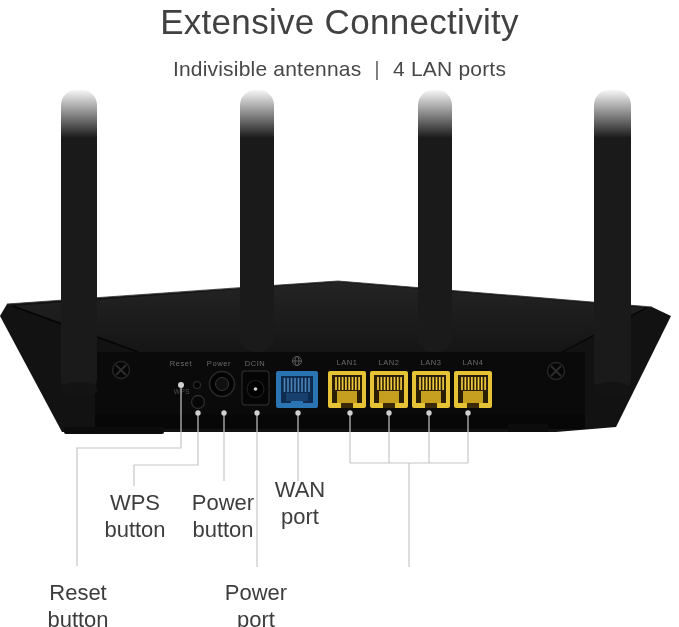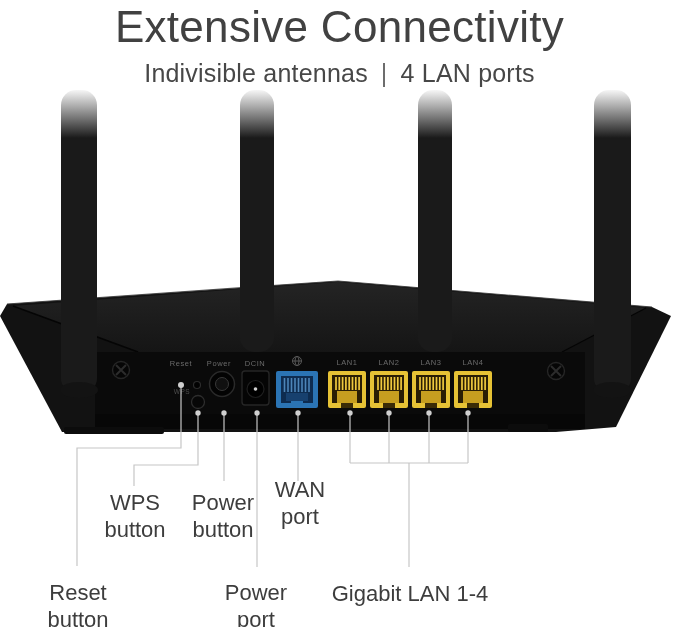--- a/index.html
+++ b/index.html
@@ -6,24 +6,24 @@
   body{
     width:679px;height:627px;overflow:hidden;background:#ffffff;
     font-family:"Liberation Sans", sans-serif;
   }
   .page{position:relative;width:679px;height:627px;background:#ffffff;}
 
   
   .header{position:absolute;top:0;left:0;width:679px;text-align:center;}
   .title{
     margin:0;padding-top:2px;
-    font-size:44px;font-weight:300;color:#414141;letter-spacing:.3px;
+    font-size:35px;font-weight:300;color:#414141;letter-spacing:.3px;
   }
   .subtitle{
-    margin-top:7px;font-size:25px;font-weight:300;color:#474747;letter-spacing:.2px;
+    margin-top:15px;font-size:21px;font-weight:300;color:#474747;letter-spacing:.2px;
   }
   .subtitle .sep{color:#6d6d6d;margin:0 13px;font-weight:300;}
 
   
   .device-svg{position:absolute;top:0;left:0;}
 
   
   .callout-label{
     position:absolute;transform:translateX(-50%);
     text-align:center;font-size:22px;color:#3d3d3d;line-height:1.24;
@@ -241,17 +241,14 @@
     <span>port</span>
   </div>
   <div class="callout-label" style="left:78px;top:579px;">
     <span>Reset</span>
     <span>button</span>
   </div>
   <div class="callout-label" style="left:256px;top:579px;">
     <span>Power</span>
     <span>port</span>
   </div>
-  <div class="callout-label" style="left:410px;top:580px;">
-    <span>Gigabit LAN 1-4</span>
-  </div>
 
 </div>
 
 </body></html>

